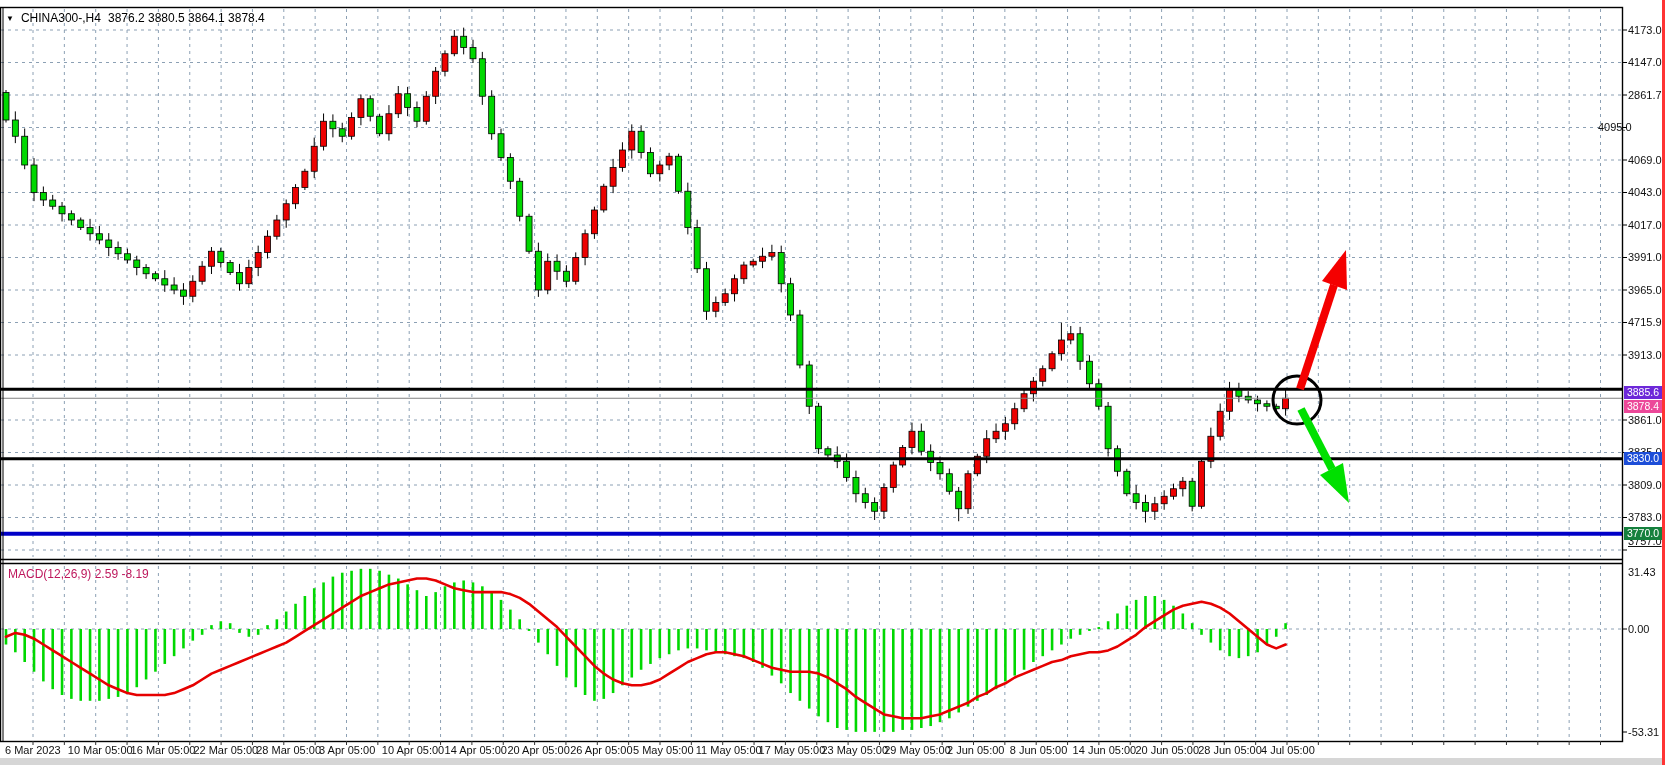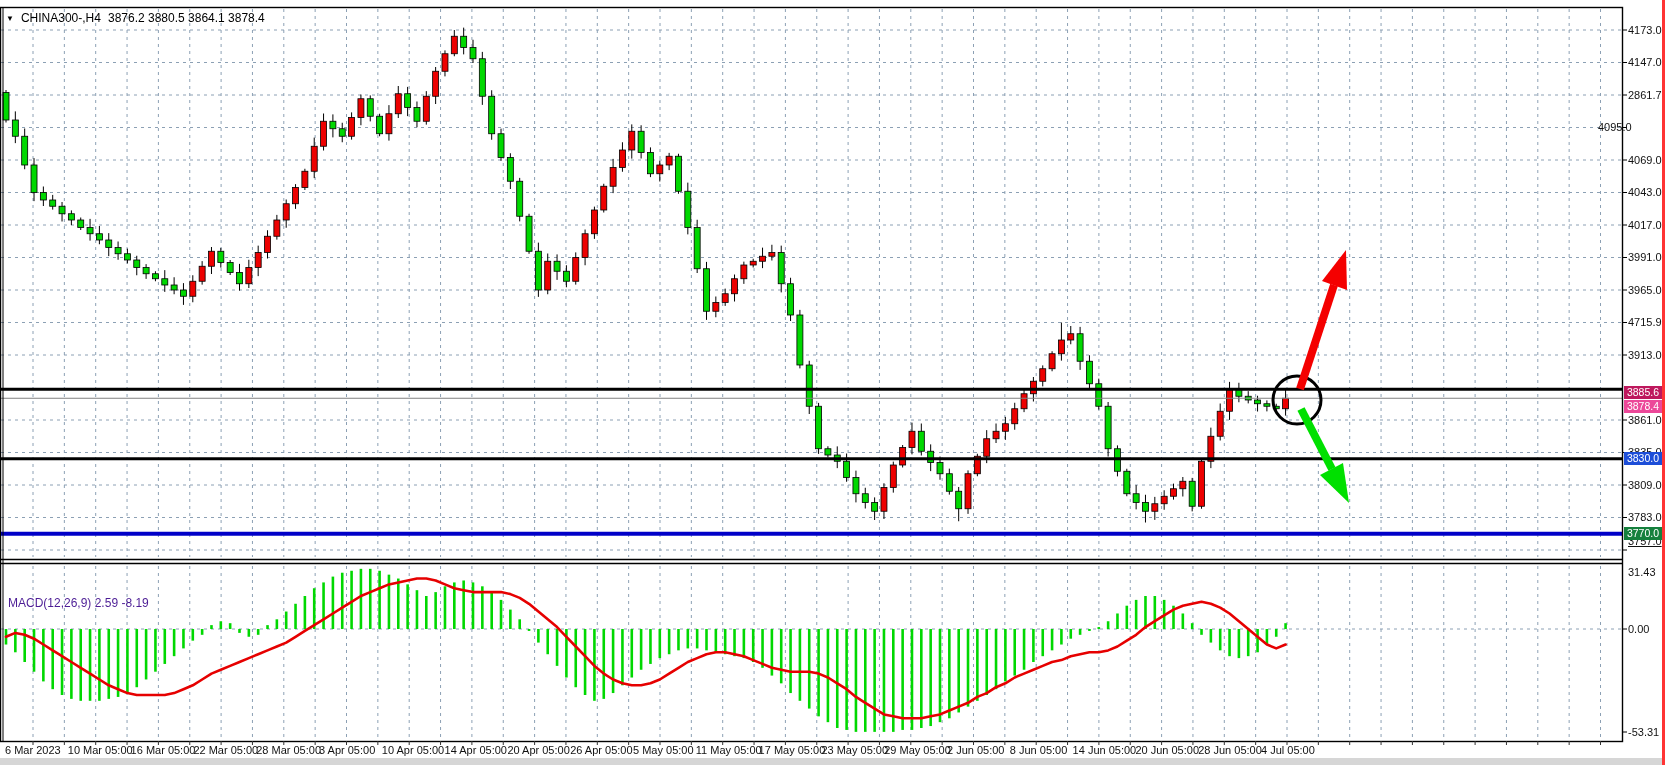--- a/index.html
+++ b/index.html
@@ -5,21 +5,21 @@
   html,body{margin:0;padding:0;background:#fff;}
   #stage{position:relative;width:1665px;height:765px;background:#fff;overflow:hidden;
          font-family:"Liberation Sans",sans-serif;}
   #chart-svg{position:absolute;left:0;top:0;z-index:1;}
   .lbl{position:absolute;font:11px "Liberation Sans",sans-serif;color:#111;white-space:nowrap;z-index:2;}
   .badge{position:absolute;left:1624px;width:38px;height:13px;z-index:3;color:#fff;
          font:10.5px "Liberation Sans",sans-serif;text-align:center;line-height:13px;}
   #chart-title{position:absolute;left:6px;top:11px;z-index:4;display:flex;align-items:center;gap:7px;
          font:12px "Liberation Sans",sans-serif;color:#000;}
   #chart-title .tri{font-size:8px;position:relative;top:0px;}
-  #macd-label{position:absolute;left:8px;top:596px;z-index:4;font:12px "Liberation Sans",sans-serif;color:#4c1d95;}
+  #macd-label{position:absolute;left:8px;top:567px;z-index:4;font:12px "Liberation Sans",sans-serif;color:#be185d;}
   #right-edge{position:absolute;right:0;top:0;width:3px;height:765px;background:#ff3434;z-index:6;}
   #bottom-strip{position:absolute;left:0;top:758px;width:1662px;height:7px;background:#d6d6d6;z-index:5;}
 </style>
 </head>
 <body>
 
 <div id="stage">
   <svg id="chart-svg" width="1665" height="765">
       <line x1="33" y1="9" x2="33" y2="558" stroke="#8ca0b4" stroke-width="1" stroke-dasharray="3,4"></line>
       <line x1="33" y1="566" x2="33" y2="740" stroke="#8ca0b4" stroke-width="1" stroke-dasharray="3,4"></line>
@@ -660,21 +660,21 @@
       <span class="lbl" style="left: 1628px; top: 283.5px;">3965.0</span>
       <span class="lbl" style="left: 1628px; top: 316px;">4715.9</span>
       <span class="lbl" style="left: 1628px; top: 348.5px;">3913.0</span>
       <span class="lbl" style="left: 1628px; top: 413.5px;">3861.0</span>
       <span class="lbl" style="left: 1628px; top: 446px;">3835.0</span>
       <span class="lbl" style="left: 1628px; top: 478.5px;">3809.0</span>
       <span class="lbl" style="left: 1628px; top: 511px;">3783.0</span>
       <span class="lbl" style="left: 1628px; top: 535px; text-decoration: underline;">3757.0</span>
     </div>
   <div id="badges">
-      <div class="badge" style="background: #be185d; top: 385.75px;">3885.6</div>
+      <div class="badge" style="background: #6d28d9; top: 385.75px;">3885.6</div>
       <div class="badge" style="background: #ec4899; top: 399.75px;">3878.4</div>
       <div class="badge" style="background: #1d4ed8; top: 452.25px;">3830.0</div>
       <div class="badge" style="background: #15803d; top: 527.25px; text-align: center;">3770.0</div>
     </div>
   <div id="macd-axis">
       <span class="lbl" style="left: 1628px; top: 566px;">31.43</span>
       <span class="lbl" style="left: 1628px; top: 622.5px;">0.00</span>
       <span class="lbl" style="left: 1628px; top: 725.5px;">-53.31</span>
     </div>
   <div id="x-labels">

